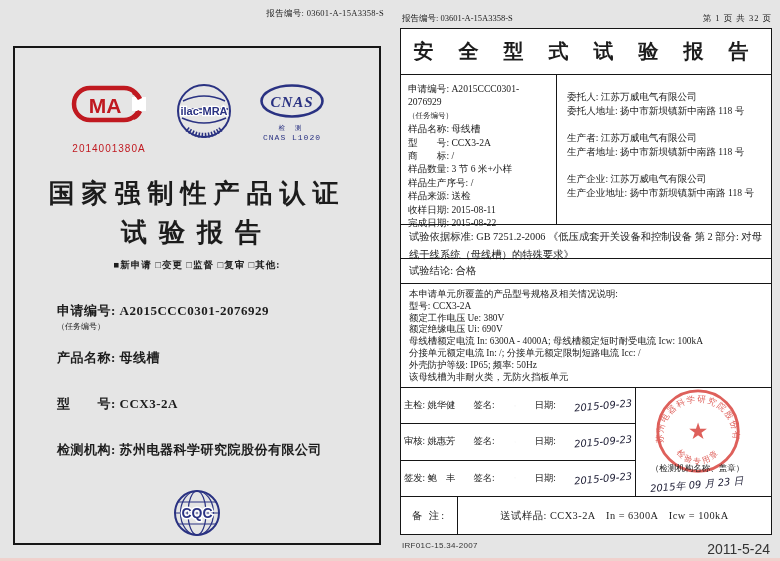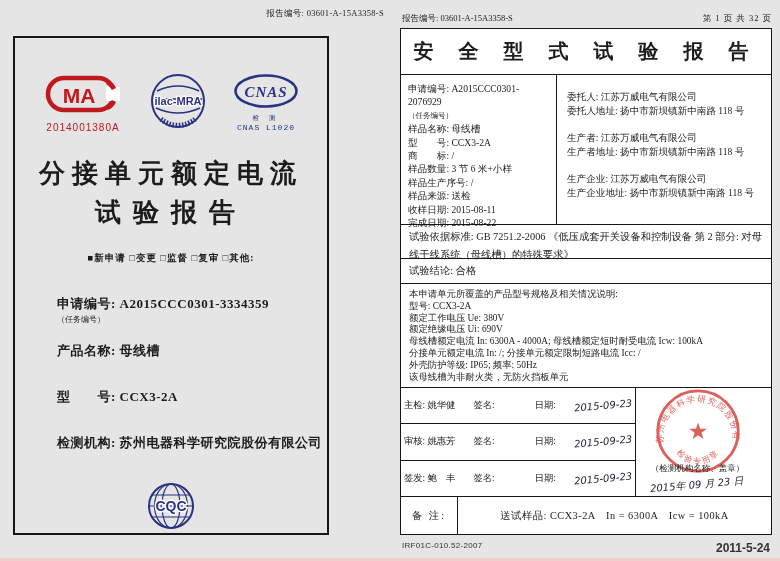--- a/index.html
+++ b/index.html
@@ -4,28 +4,28 @@
 <style>
   html,body { margin:0; padding:0; }
   .canvas {
     position:relative; width:780px; height:561px; background:#e5e5e5;
     font-family:"Liberation Serif","DejaVu Serif",serif; color:#1c1c1c; overflow:hidden;
   }
   .bottom-scan-line { position:absolute; left:0; right:0; bottom:0; height:3px; background:#f3c9c4; opacity:.75; }
 
   
   .lp-report { position:absolute; left:13px; top:8px; width:371px; text-align:right; font-size:8.5px; letter-spacing:.3px; }
-  .lp-box { position:absolute; left:13px; top:36px; width:316px; height:499px; border:2px solid #161616; box-sizing:border-box; text-align:center; }
+  .lp-box { position:absolute; left:13px; top:46px; width:368px; height:499px; border:2px solid #161616; box-sizing:border-box; text-align:center; }
   .logo-row { margin-top:34px; display:flex; justify-content:center; align-items:flex-start; gap:26px; }
-  .cma-number { font-size:10px; color:#c01920; letter-spacing:1px; margin-top:0; font-family:"Liberation Sans",sans-serif; }
+  .cma-number { font-size:10px; color:#c01920; letter-spacing:1px; margin-top:11px; font-family:"Liberation Sans",sans-serif; }
   .cnas-sub1 { font-size:6.5px; color:#2a3282; letter-spacing:4px; margin-top:-2px; font-family:"Liberation Sans",sans-serif; }
   .cnas-sub2 { font-size:8px; color:#2a3282; letter-spacing:1px; font-family:Liberation Mono, monospace; }
   .lp-title1 { margin-top:22px; font-size:26px; font-weight:bold; letter-spacing:7px; }
   .lp-title2 { margin-top:4px; font-size:26px; font-weight:bold; letter-spacing:12px; }
-  .lp-checkline { margin-top:22px; font-size:9.5px; font-weight:bold; letter-spacing:1px; }
+  .lp-checkline { margin-top:9px; font-size:9.5px; font-weight:bold; letter-spacing:1px; }
   .lp-fields { margin:30px 0 0 42px; text-align:left; }
   .lp-field { font-size:13px; font-weight:bold; letter-spacing:.5px; margin-bottom:28px; }
   .lp-field.first { margin-bottom:17px; }
   .lp-field .note { font-size:8px; font-weight:normal; margin-top:1px; letter-spacing:0; }
   .cqc-wrap { margin-top:4px;text-align:center; }
 
   
   .rp-report { position:absolute; left:402px; top:13px; font-size:8.5px; }
   .rp-page-info { position:absolute; right:8px; top:13px; font-size:8.5px; letter-spacing:1px; }
   .rp-box { position:absolute; left:400px; top:28px; width:372px; height:507px; border:1.5px solid #161616; box-sizing:border-box; display:flex; flex-direction:column; background:#fff; }
@@ -47,21 +47,21 @@
   .squiggle { width:56px; height:26px; margin:0 1px; }
   .hand { font-family:"DejaVu Sans",sans-serif; font-style:italic; font-size:10px; transform:rotate(-5deg); display:inline-block; color:#23233a; }
   .sig-right { flex:1; border-left:1px solid #161616; position:relative; }
   .seal { position:absolute; left:16px; top:0px; opacity:.85; }
   .stamp-note { position:absolute; left:0; right:12px; top:75px; font-size:8.5px; text-align:center; }
   .stamp-date { position:absolute; left:14px; top:90px; }
   .rp-remark { flex:1; display:flex; }
   .remark-label { width:56px; border-right:1px solid #161616; display:flex; align-items:center; justify-content:center; font-size:10.3px; letter-spacing:2px; }
   .remark-value { flex:1; display:flex; align-items:center; justify-content:center; font-size:10.3px; letter-spacing:.5px; }
   .rp-footer-left { position:absolute; left:402px; top:541px; font-size:8px; color:#333; font-family:"Liberation Sans",sans-serif; letter-spacing:.3px; }
-  .rp-footer-right { position:absolute; right:10px; top:541px; font-size:12px; color:#333; font-family:"Liberation Sans",sans-serif;font-weight:bold; }
+  .rp-footer-right { position:absolute; right:10px; top:541px; font-size:14px; color:#333; font-family:"Liberation Sans",sans-serif; }
 </style>
 </head>
 <body>
 
 <div class="canvas">
 
   <div class="lp-report">报告编号: 03601-A-15A3358-S</div>
 
   <div class="lp-box">
 
@@ -92,28 +92,28 @@
       <div>
         <svg width="66" height="40" viewBox="0 0 66 40">
           <ellipse cx="33" cy="19" rx="30.5" ry="15.5" fill="none" stroke="#2a3282" stroke-width="2.6"></ellipse>
           <text x="33" y="25" text-anchor="middle" font-family="Liberation Serif,serif" font-style="italic" font-weight="bold" font-size="15" fill="#2a3282" letter-spacing="1">CNAS</text>
         </svg>
         <div class="cnas-sub1">检 测</div>
         <div class="cnas-sub2">CNAS L1020</div>
       </div>
     </div>
 
-    <div class="lp-title1">分接单元额定电流</div>
+    <div class="lp-title1">国家强制性产品认证</div>
     <div class="lp-title2">试验报告</div>
     <div class="lp-checkline">■新申请 □变更 □监督 □复审 □其他:</div>
 
     <div class="lp-fields">
       <div class="lp-field first">
         <span>申请编号:</span>
-        <span>A2015CCC0301-3334359</span>
+        <span>A2015CCC0301-2076929</span>
         <div class="note">（任务编号）</div>
       </div>
       <div class="lp-field">
         <span>产品名称:</span>
         <span>母线槽</span>
       </div>
       <div class="lp-field">
         <span>型　　号:</span>
         <span>CCX3-2A</span>
       </div>
@@ -234,17 +234,17 @@
         <div class="stamp-date hand">2015年 09 月 23 日</div>
       </div>
     </div>
 
     <div class="rp-remark">
       <div class="remark-label">备 注:</div>
       <div class="remark-value">送试样品: CCX3-2A　In = 6300A　Icw = 100kA</div>
     </div>
   </div>
 
-  <div class="rp-footer-left">IRF01C-010.52-2007</div>
+  <div class="rp-footer-left">IRF01C-15.34-2007</div>
   <div class="rp-footer-right">2011-5-24</div>
 
   <div class="bottom-scan-line"></div>
 </div>
 
 </body></html>

